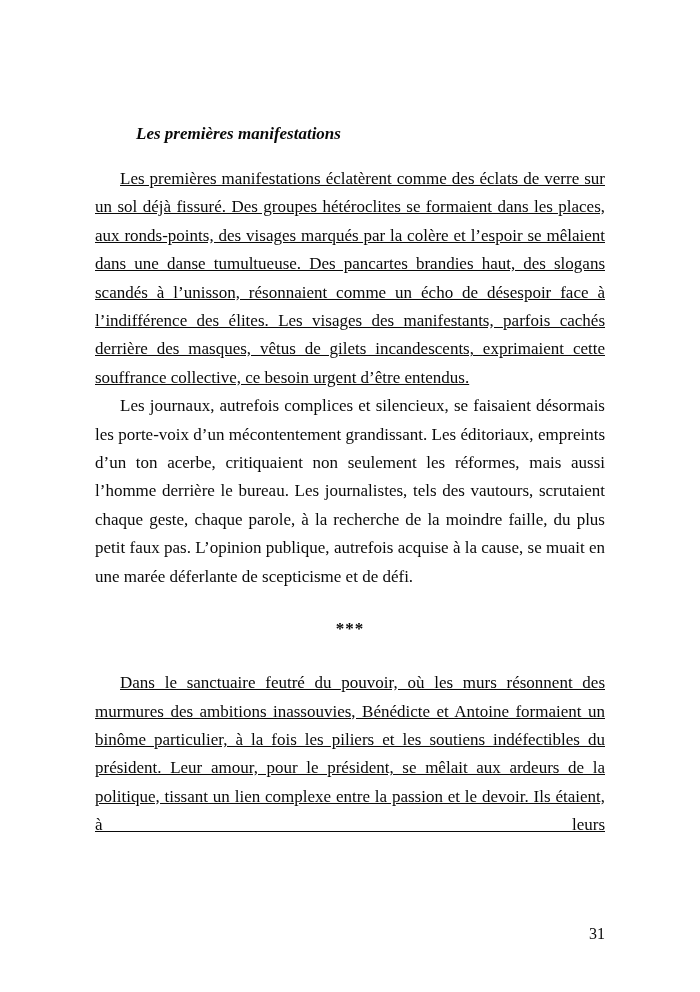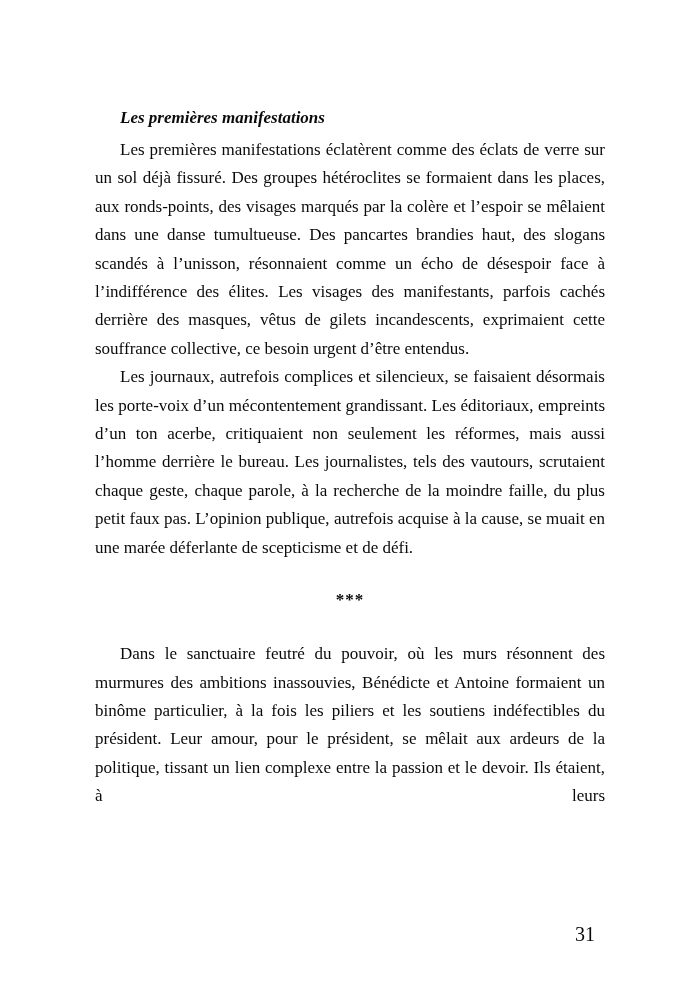--- a/index.html
+++ b/index.html
@@ -19,52 +19,53 @@
     width: 700px;
     height: 992px;
     padding: 104px 95px 40px 95px;
     background: #ffffff;
   }
   .heading {
     font-size: 17px;
     line-height: 28px;
     font-weight: bold;
     font-style: italic;
-    margin: 0;
+    margin: 16px;
     padding-left: 25px;
   }
   .body-paragraph {
     font-size: 17px;
     line-height: 28.4px;
     text-align: justify;
     text-indent: 25px;
     margin: 0;
   }
   .after-heading {
-    margin-top: 4px;
+    margin-top: 17px;
+    text-decoration: underline;
   }
   .heading-1 {
     margin-bottom: 0;
   }
   .separator {
     font-size: 17px;
     font-weight: bold;
     text-align: center;
     letter-spacing: 1px;
     margin: 24px 0 26px 0;
     line-height: 28px;
   }
   .last-justify {
     text-align-last: justify;
   }
   .page-number {
     position: absolute;
-    right: 105px;
+    right: 95px;
     bottom: 48px;
-    font-size: 20px;
+    font-size: 16px;
     line-height: 20px;
   }
 </style>
 </head>
 <body>
 
 <div class="page">
 
   <h2 class="heading heading-1">Les premières manifestations</h2>
 

